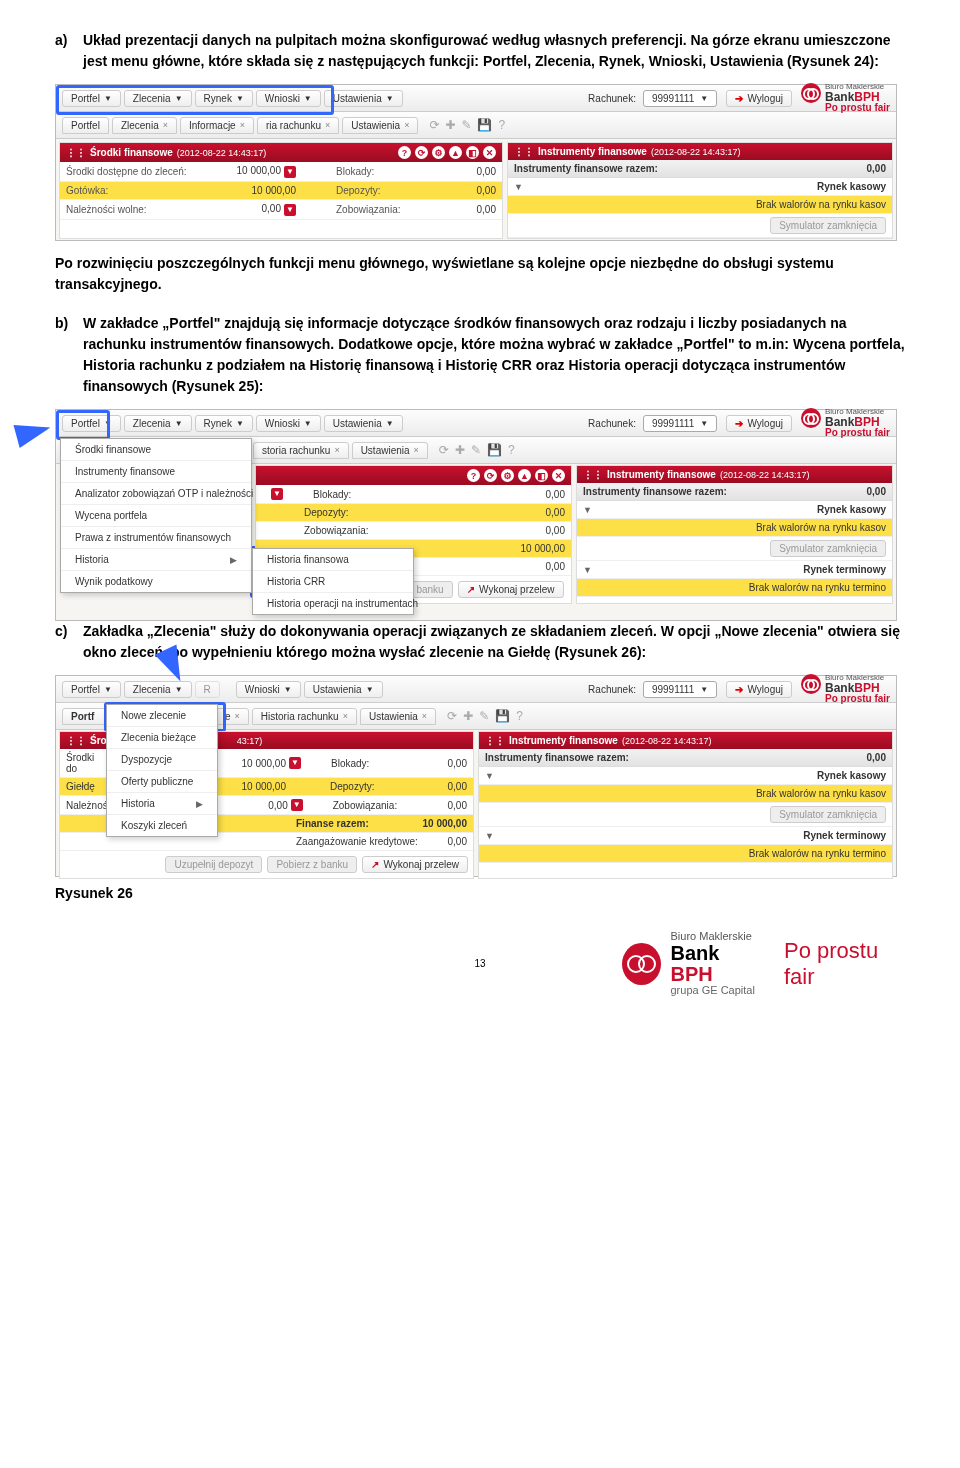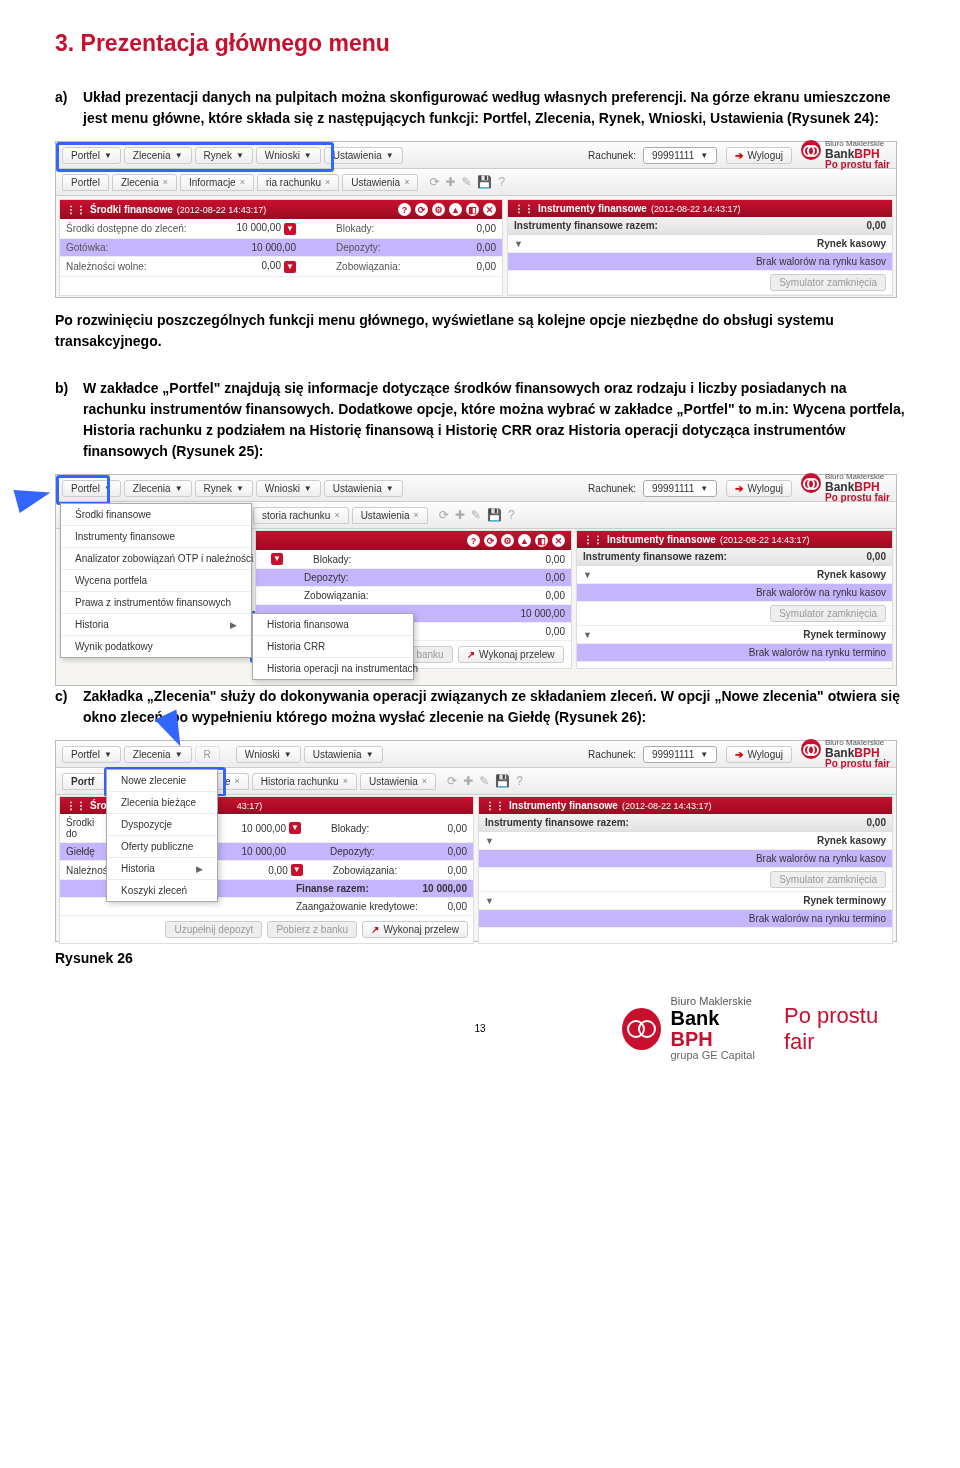--- a/index.html
+++ b/index.html
@@ -3,21 +3,21 @@
 <meta charset="utf-8">
 <style>
 html,body{margin:0;padding:0;background:#fff;font-family:Arial,Helvetica,sans-serif;color:#000;}
 .page{width:960px;margin:0 auto;padding:30px 55px 40px 55px;box-sizing:border-box;}
 h1{color:#c8102e;font-size:23px;font-weight:bold;margin:0 0 30px 0;}
 .letter{font-weight:bold;display:inline-block;width:28px;vertical-align:top;}
 .body-txt{font-weight:bold;font-size:14px;line-height:1.5;}
 .para{margin:0 0 12px 0;display:flex;}
 .para .content{flex:1;}
 .caption{font-weight:bold;font-size:14px;margin:8px 0 25px 0;}
-.after-fig{font-weight:bold;font-size:14px;line-height:1.5;margin:12px 0 26px 0;}
+.after-fig{font-weight:bold;font-size:14px;line-height:1.5;margin:12px 0 18px 0;}
 
 
 .fig{border:1px solid #bbb;width:840px;font-size:10px;color:#333;background:#f7f5f2;position:relative;margin-top:5px;}
 .topbar{height:26px;background:linear-gradient(#fdfdfd,#ececec);border-bottom:1px solid #ccc;display:flex;align-items:center;padding:0 6px;gap:3px;}
 .menu-item{border:1px solid #ccc;background:linear-gradient(#fff,#eee);border-radius:3px;padding:2px 8px;display:flex;align-items:center;gap:4px;font-size:10px;}
 .caret{font-size:8px;}
 .topbar .spacer{flex:1;}
 .rach-lbl{font-size:10px;margin-right:4px;}
 .rach-box{background:#fff;border:1px solid #aaa;border-radius:3px;padding:2px 8px;min-width:55px;display:inline-flex;align-items:center;gap:6px;}
 .logout-btn{border:1px solid #ccc;background:linear-gradient(#fff,#eee);border-radius:3px;padding:2px 8px;display:flex;align-items:center;gap:4px;margin:0 6px;}
@@ -40,21 +40,21 @@
 .panels{display:flex;align-items:stretch;gap:4px;padding:3px;}
 .panel{flex:1;border:1px solid #ddd;background:#fff;}
 .panel-hdr{background:linear-gradient(#c8102e,#9a0c22);color:#fff;font-weight:bold;padding:3px 6px;display:flex;align-items:center;font-size:10px;}
 .panel-hdr .ts{font-weight:normal;font-size:9px;margin-left:4px;}
 .panel-hdr .hspacer{flex:1;}
 .hdr-icons{display:flex;gap:4px;}
 .hdr-icons span{width:13px;height:13px;background:#fff;border-radius:50%;display:flex;align-items:center;justify-content:center;font-size:9px;color:#c8102e;font-weight:bold;}
 .subhdr{background:linear-gradient(#f2f2f2,#e2e2e2);padding:3px 6px;font-weight:bold;font-size:10px;border-bottom:1px solid #ddd;display:flex;align-items:center;}
 .subhdr .alignr{margin-left:auto;font-weight:bold;}
 .row{display:flex;padding:3px 6px;font-size:10px;border-bottom:1px solid #eee;align-items:center;background:#fff;}
-.row.alt{background:#c4b5fd;}
+.row.alt{background:#fde047;}
 .row .c1{flex:0 0 150px;color:#555;}
 .row .c2{flex:0 0 80px;text-align:right;}
 .row .c3{flex:0 0 90px;color:#555;padding-left:40px;}
 .row .c4{flex:0 0 70px;text-align:right;}
 .dd{display:inline-block;width:12px;height:12px;background:#c8102e;border-radius:2px;color:#fff;font-size:8px;text-align:center;line-height:12px;margin-left:3px;}
 .panel-right .row{justify-content:space-between;}
 .row .tw{font-size:9px;color:#666;margin-right:4px;}
 .greybtn{border:1px solid #ccc;background:#eee;border-radius:3px;padding:2px 8px;font-size:10px;color:#999;}
 .row-btns{display:flex;gap:5px;padding:5px;}
 .row-btns .greybtn{flex:0 0 auto;}
@@ -84,21 +84,20 @@
 .footer-txt .l2{font-size:20px;font-weight:bold;}
 .footer-txt .l2 .r{color:#c8102e;}
 .footer-txt .l3{font-size:11px;color:#666;}
 .footer-slogan{color:#c8102e;font-size:22px;margin-left:14px;}
 </style>
 </head>
 <body>
 
 <div class="page">
 
-<h1>3. Prezentacja głównego menu</h1>
 
 <div class="para">
   <span class="letter body-txt">a)</span>
   <span class="body-txt content">Układ prezentacji danych na pulpitach można skonfigurować według własnych preferencji. Na górze ekranu umieszczone jest menu główne, które składa się z następujących funkcji: Portfel, Zlecenia, Rynek, Wnioski, Ustawienia (Rysunek 24):</span>
 </div>
 
 <div class="fig" style="height:155px;">
   <div class="hl" style="left:0px;top:0px;width:272px;height:24px;"></div>
   <div class="topbar">
     <div class="menu-item">

